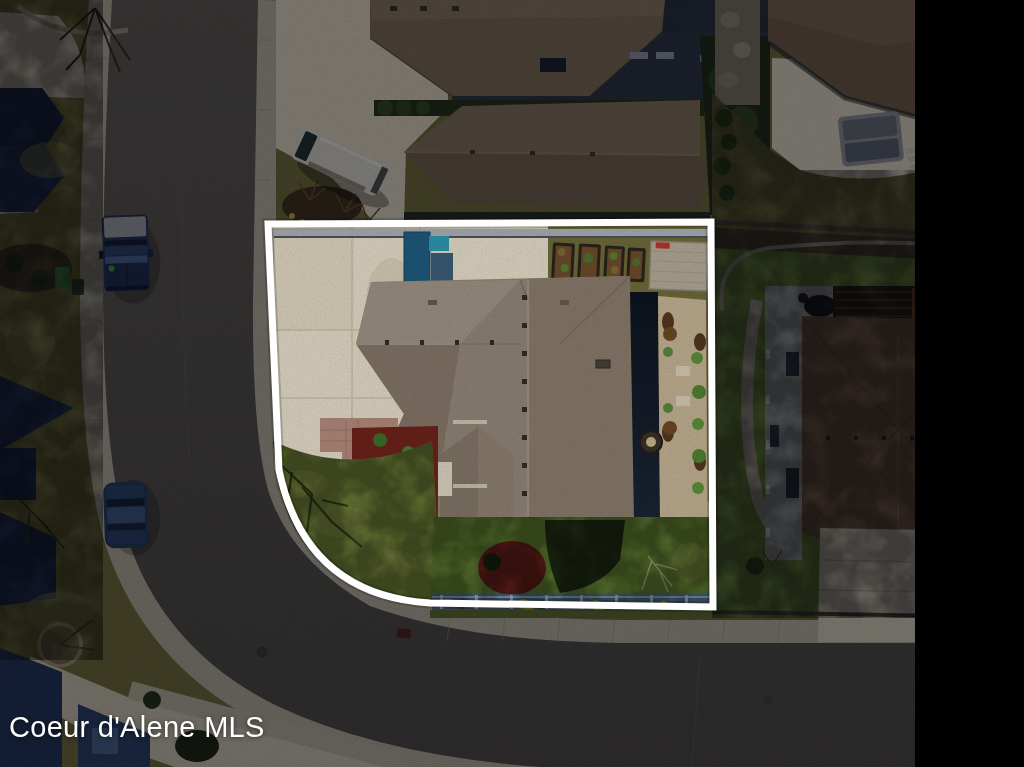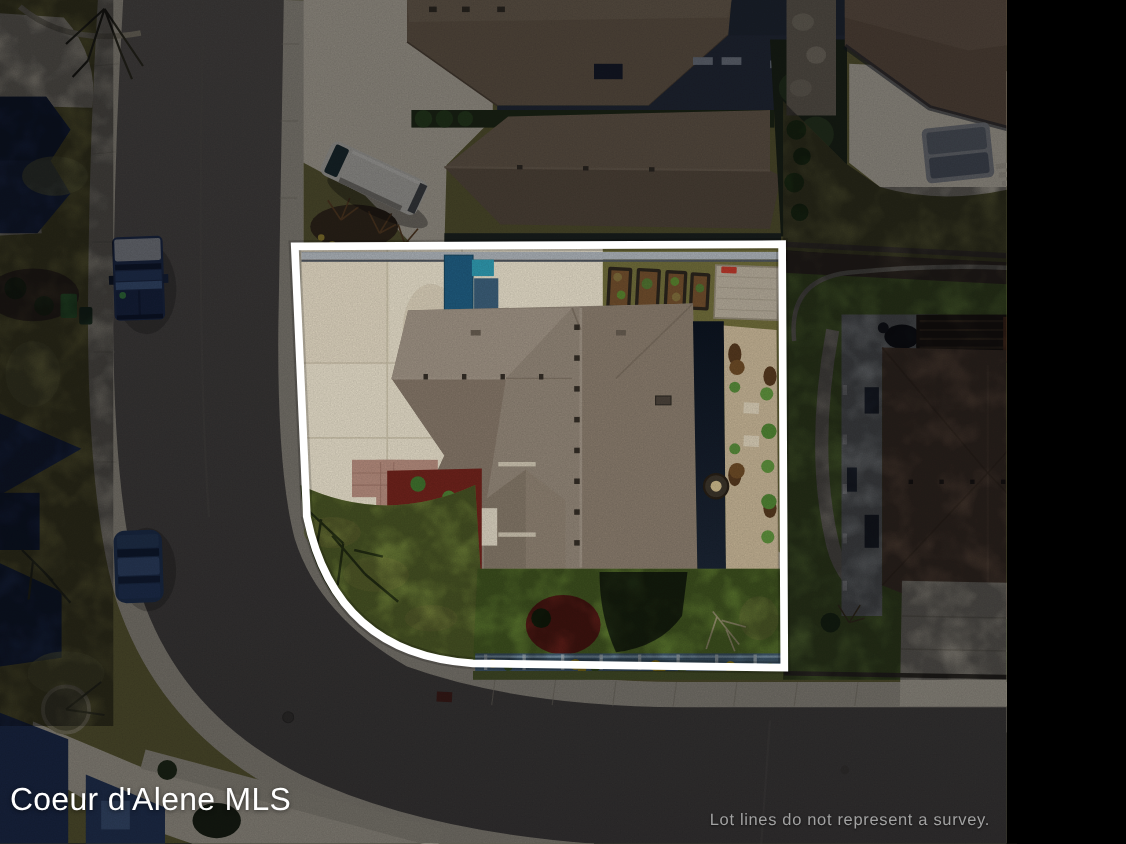--- a/index.html
+++ b/index.html
@@ -475,14 +475,13 @@
   <rect x="0" y="0" width="1024" height="767" fill="#000" filter="url(#grain)" opacity=".10"></rect>
   <rect x="0" y="0" width="1024" height="767" fill="#fff" filter="url(#grain)" opacity=".05"></rect>
 
   <path d="M0,0 H1024 V767 H0 Z M268,224 L711,222 L713,607 L430,603 Q305,595 279,470 Z" fill="#04050a" fill-opacity=".40" fill-rule="evenodd"></path>
 
   <path d="M268,224 L711,222 L713,607 L430,603 Q305,595 279,470 Z" fill="none" stroke="#000" stroke-opacity=".18" stroke-width="11"></path>
   <path d="M268,224 L711,222 L713,607 L430,603 Q305,595 279,470 Z" fill="none" stroke="#ffffff" stroke-width="7" stroke-linejoin="miter"></path>
 </svg>
 
 <div class="watermark">Coeur d'Alene MLS</div>
-<div class="disclaimer">Lot lines do not represent a survey.</div>
 </div>
 
 </body></html>

